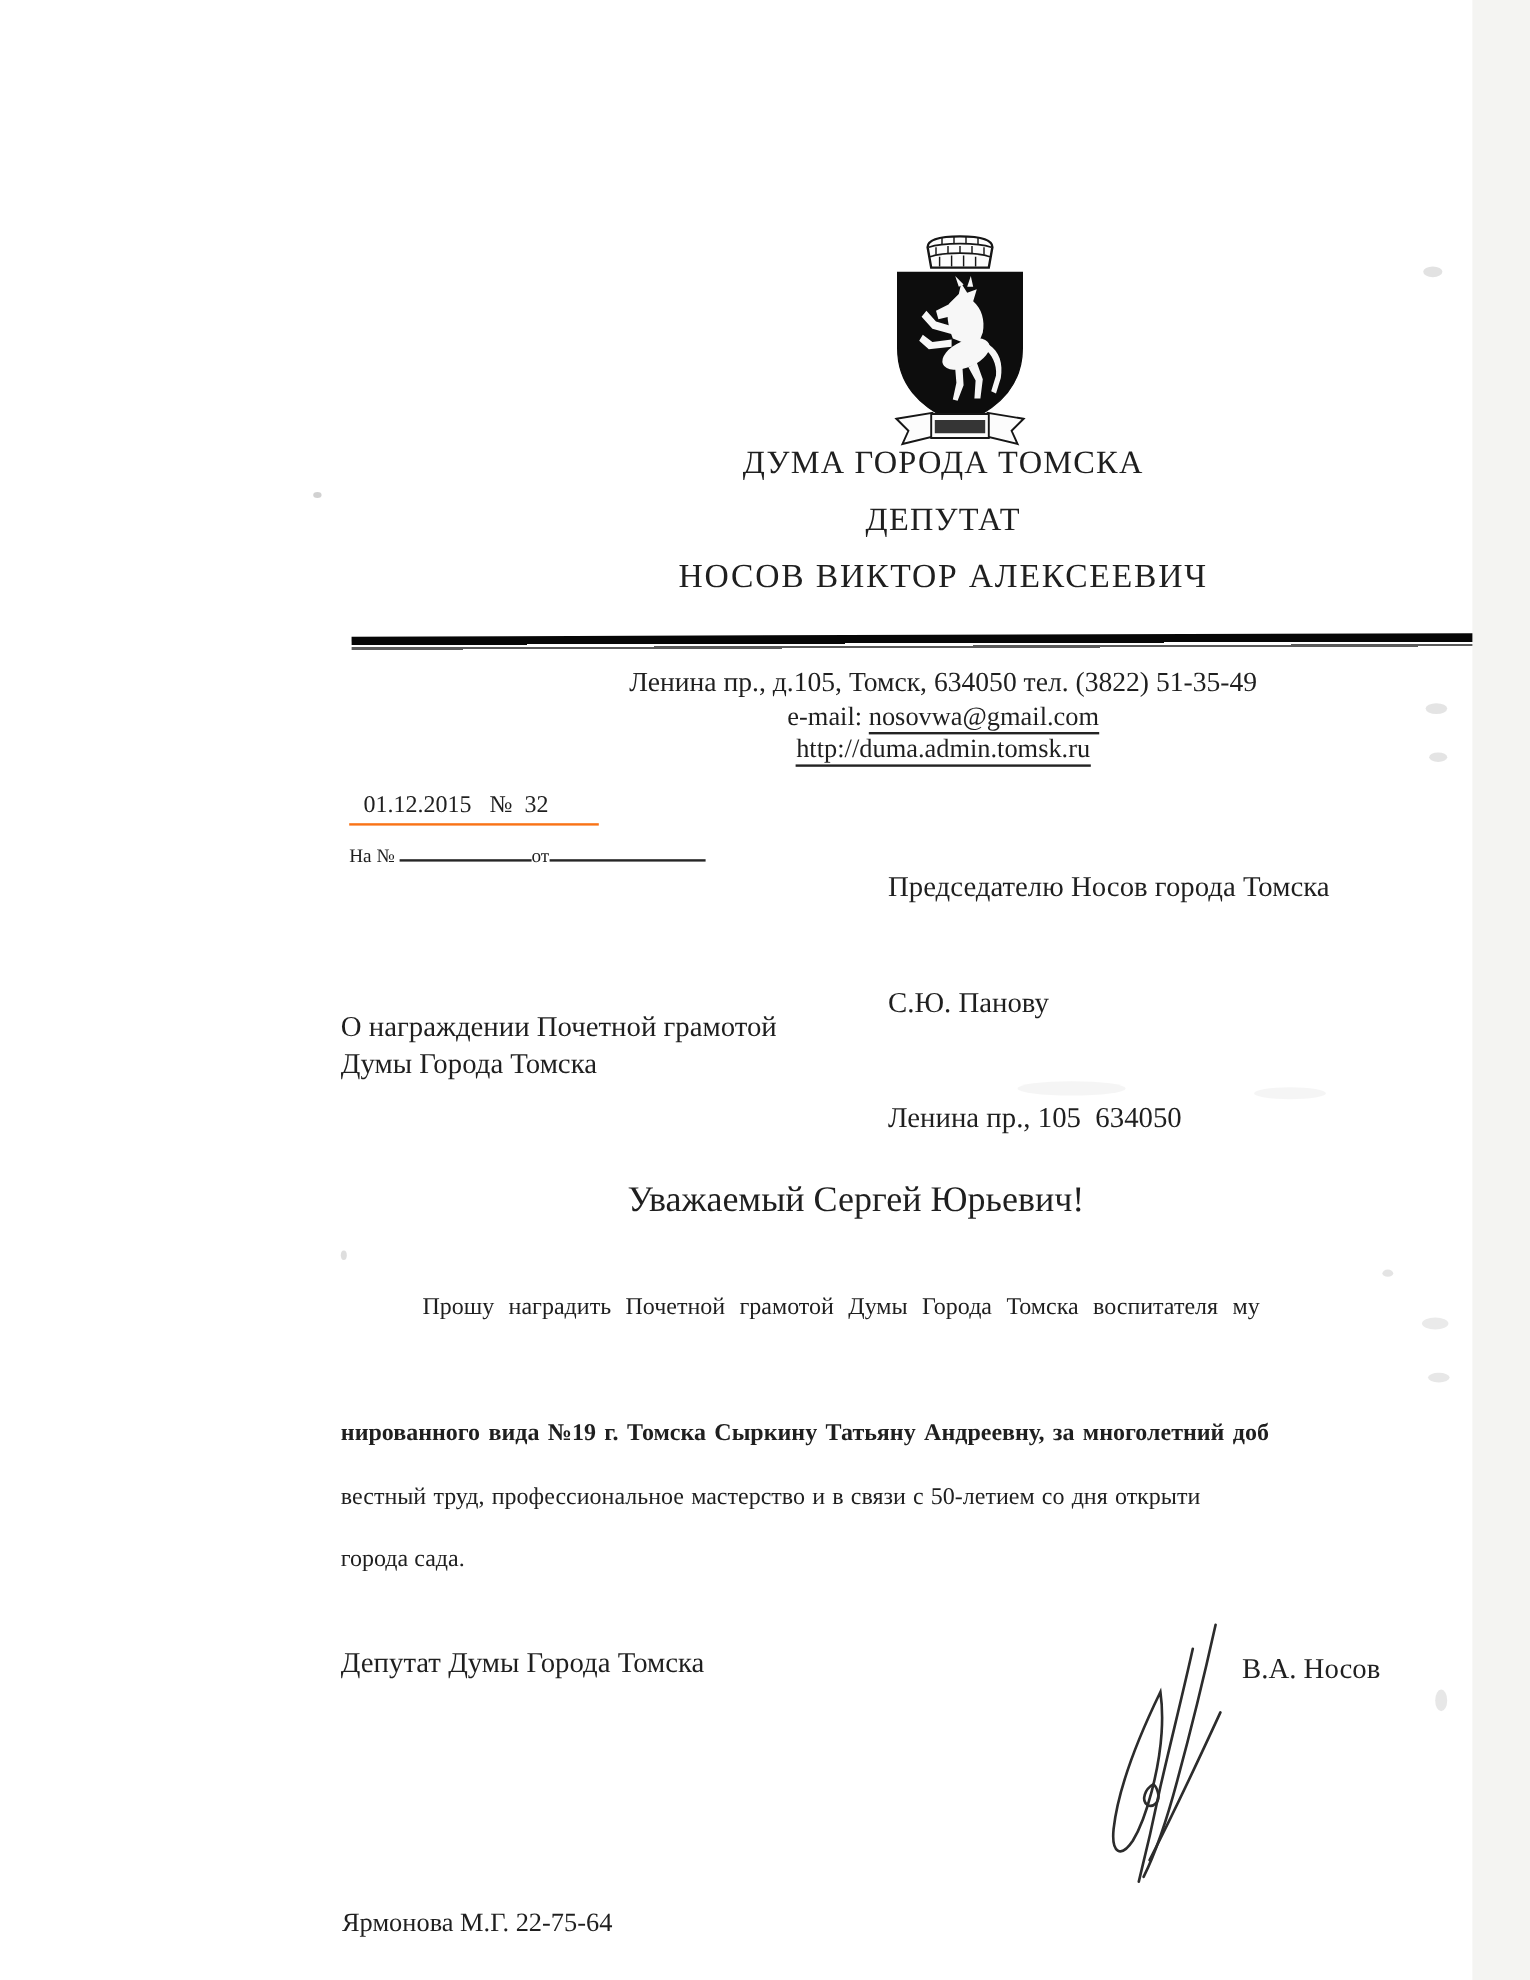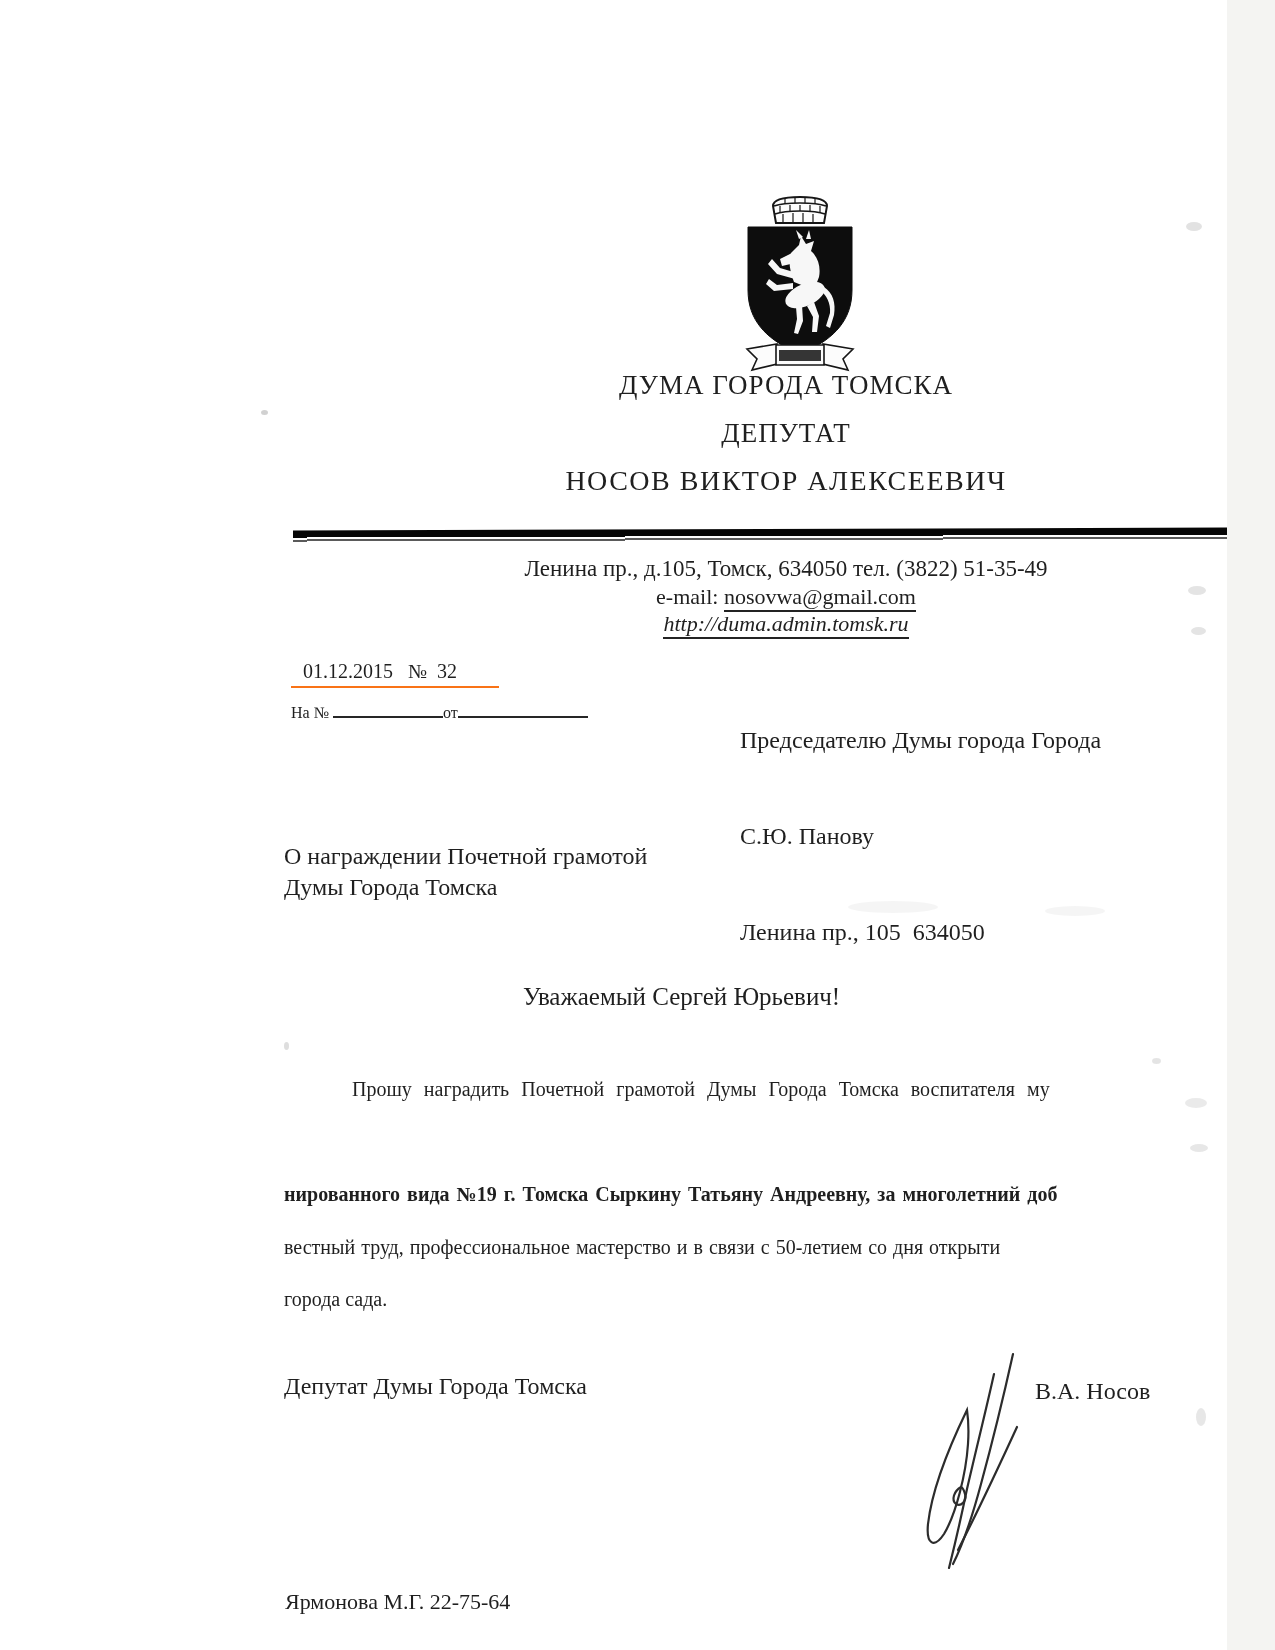--- a/index.html
+++ b/index.html
@@ -23,34 +23,34 @@
   .depname{top:465px;font-size:28px;letter-spacing:1.5px;}
   .rule{
     left:293px;top:529px;width:982px;height:13px;
     background:linear-gradient(#060606 0,#060606 7px,#ffffff 7px,#ffffff 9px,#5a5a5a 9px,#5a5a5a 11px,transparent 11px);
     transform:rotate(-0.18deg);
   }
   .addr{top:556px;font-size:23px;}
   .emailline{top:584px;font-size:22px;}
   .site{top:611px;font-size:22px;}
   .u{border-bottom:2px solid #232323;padding-bottom:1px;}
-  .site span{border-bottom:2px solid #232323;padding-bottom:1px;font-style:italic;}
+  .site span{border-bottom:2px solid #232323;padding-bottom:1px;}
   
   .refdate{
     left:291px;top:660px;font-size:20px;white-space:pre;
     border-bottom:2px solid #f97316;padding:0 42px 3px 12px;
   }
   .refreply{left:291px;top:694px;font-size:16px;white-space:nowrap;}
   .blank{display:inline-block;border-bottom:2px solid #262626;height:22px;vertical-align:baseline;}
   .b1{width:110px;}
   .b2{width:130px;}
   .recipient{left:740px;top:660px;font-size:24px;line-height:32px;white-space:pre;}
   
   .subject{left:284px;top:841px;font-size:24px;line-height:31px;}
-  .salutation{left:523px;top:983px;font-size:25px;white-space:nowrap;}
+  .salutation{left:523px;top:983px;font-size:30px;white-space:nowrap;}
   .bline{font-size:20px;white-space:nowrap;}
   .l1{left:352px;top:1078px;word-spacing:7px;}
   .l2{left:284px;top:1131px;word-spacing:3px;}
   .l3{left:284px;top:1183px;word-spacing:2px;font-weight:bold;}
   .l4{left:284px;top:1236px;word-spacing:1px;}
   .l5{left:284px;top:1288px;}
   
   .closeleft{left:284px;top:1373px;font-size:24px;white-space:nowrap;}
   .closeright{left:1035px;top:1378px;font-size:24px;white-space:nowrap;}
   .signature{left:903px;top:1348px;width:128px;height:230px;}
@@ -114,21 +114,21 @@
   <div class="abs rule"></div>
 
   <div class="abs hdr addr">Ленина пр., д.105, Томск, 634050 тел. (3822) 51-35-49</div>
   <div class="abs hdr emailline"><span>e-mail: </span><span class="u">nosovwa@gmail.com</span></div>
   <div class="abs hdr site"><span>http://duma.admin.tomsk.ru</span></div>
 
   <div class="abs refdate">01.12.2015   №  32</div>
   <div class="abs refreply"><span>На № </span><span class="blank b1"></span><span>от</span><span class="blank b2"></span></div>
 
   <div class="abs recipient">
-    <div>Председателю Думы города Города</div>
+    <div>Председателю Носов города Томска</div>
     <div>С.Ю. Панову</div>
     <div>Ленина пр., 105  634050</div>
   </div>
 
   <div class="abs subject">
     <div>О награждении Почетной грамотой</div>
     <div>Думы Города Томска</div>
   </div>
 
   <div class="abs salutation">Уважаемый Сергей Юрьевич!</div>

